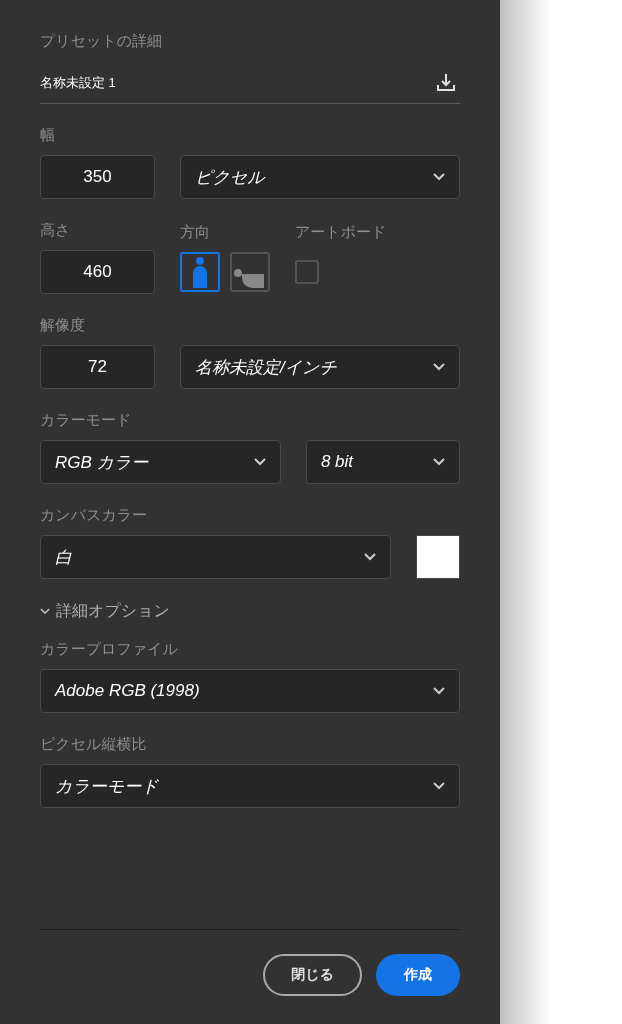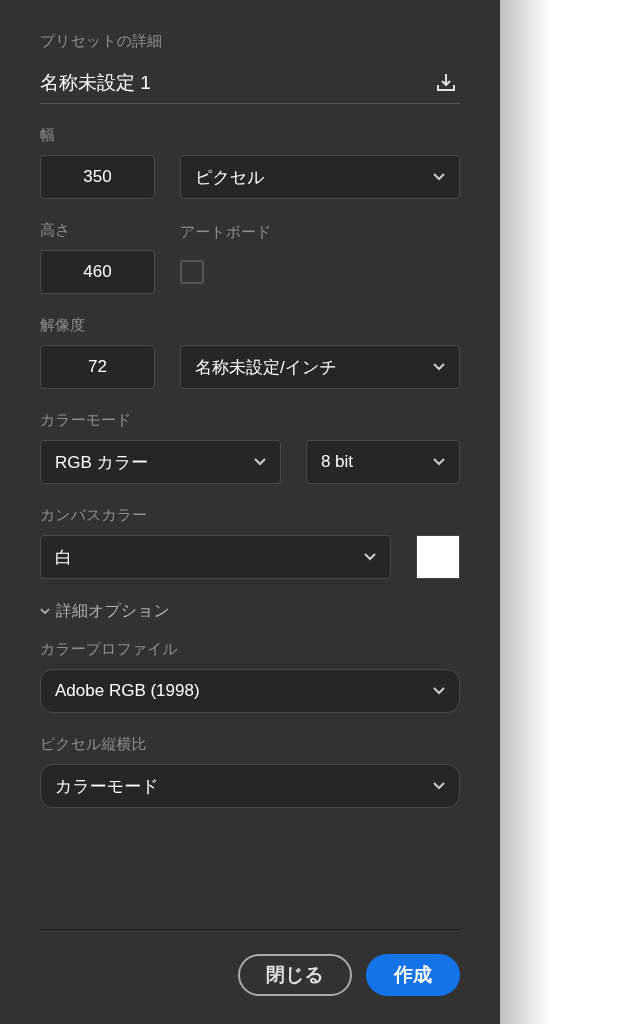--- a/index.html
+++ b/index.html
@@ -43,21 +43,21 @@
     justify-content: space-between;
     border-bottom: 1px solid #5a5a5a;
     padding-bottom: 6px;
     margin-bottom: 22px;
   }
   .name-input {
     background: transparent;
     border: none;
     outline: none;
     color: #fff;
-    font-size: 19px;
+    font-size: 13px;
     flex: 1;
   }
   .download-btn {
     width: 28px;
     height: 28px;
     display: flex;
     align-items: center;
     justify-content: center;
     cursor: pointer;
   }
@@ -90,22 +90,23 @@
     border: 1px solid #4a4a4a;
     border-radius: 4px;
     color: #fff;
     font-size: 17px;
     padding: 0 14px;
     display: flex;
     align-items: center;
     justify-content: space-between;
     cursor: pointer;
     flex: 1;
-  }
-  .select.full { width: 100%; border-radius: 13px; }
+    font-style: italic;
+  }
+  .select.full { width: 100%; }
   .chevron {
     width: 12px;
     height: 8px;
     flex-shrink: 0;
   }
   .orient-group {
     display: flex;
     gap: 10px;
     align-items: center;
   }
@@ -193,21 +194,21 @@
     padding: 24px 0 28px 0;
     display: flex;
     justify-content: flex-end;
     gap: 14px;
     border-top: 1px solid #1e1e1e;
   }
   .btn {
     height: 42px;
     padding: 0 26px;
     border-radius: 21px;
-    font-size: 19px;
+    font-size: 14px;
     font-weight: 600;
     cursor: pointer;
     display: flex;
     align-items: center;
     justify-content: center;
   }
   .btn-secondary {
     background: transparent;
     border: 2px solid #aaa;
     color: #e0e0e0;
@@ -249,20 +250,31 @@
       </div>
     </div>
   </div>
 
   <div class="row">
     <div>
       <span class="label">高さ</span>
       <input class="num-input" value="460" style="">
     </div>
     <div>
+      <span class="label">方向</span>
+      <div class="orient-group">
+        <div class="orient-btn active">
+          <div class="orient-portrait-icon"></div>
+        </div>
+        <div class="orient-btn">
+          <div class="orient-landscape-icon"></div>
+        </div>
+      </div>
+    </div>
+    <div>
       <span class="label">アートボード</span>
       <div class="orient-group" style="height:40px;align-items:center">
         <div class="checkbox"></div>
       </div>
     </div>
   </div>
 
   <div class="group-block">
     <span class="label">解像度</span>
     <div class="row" style="margin-bottom:0">

